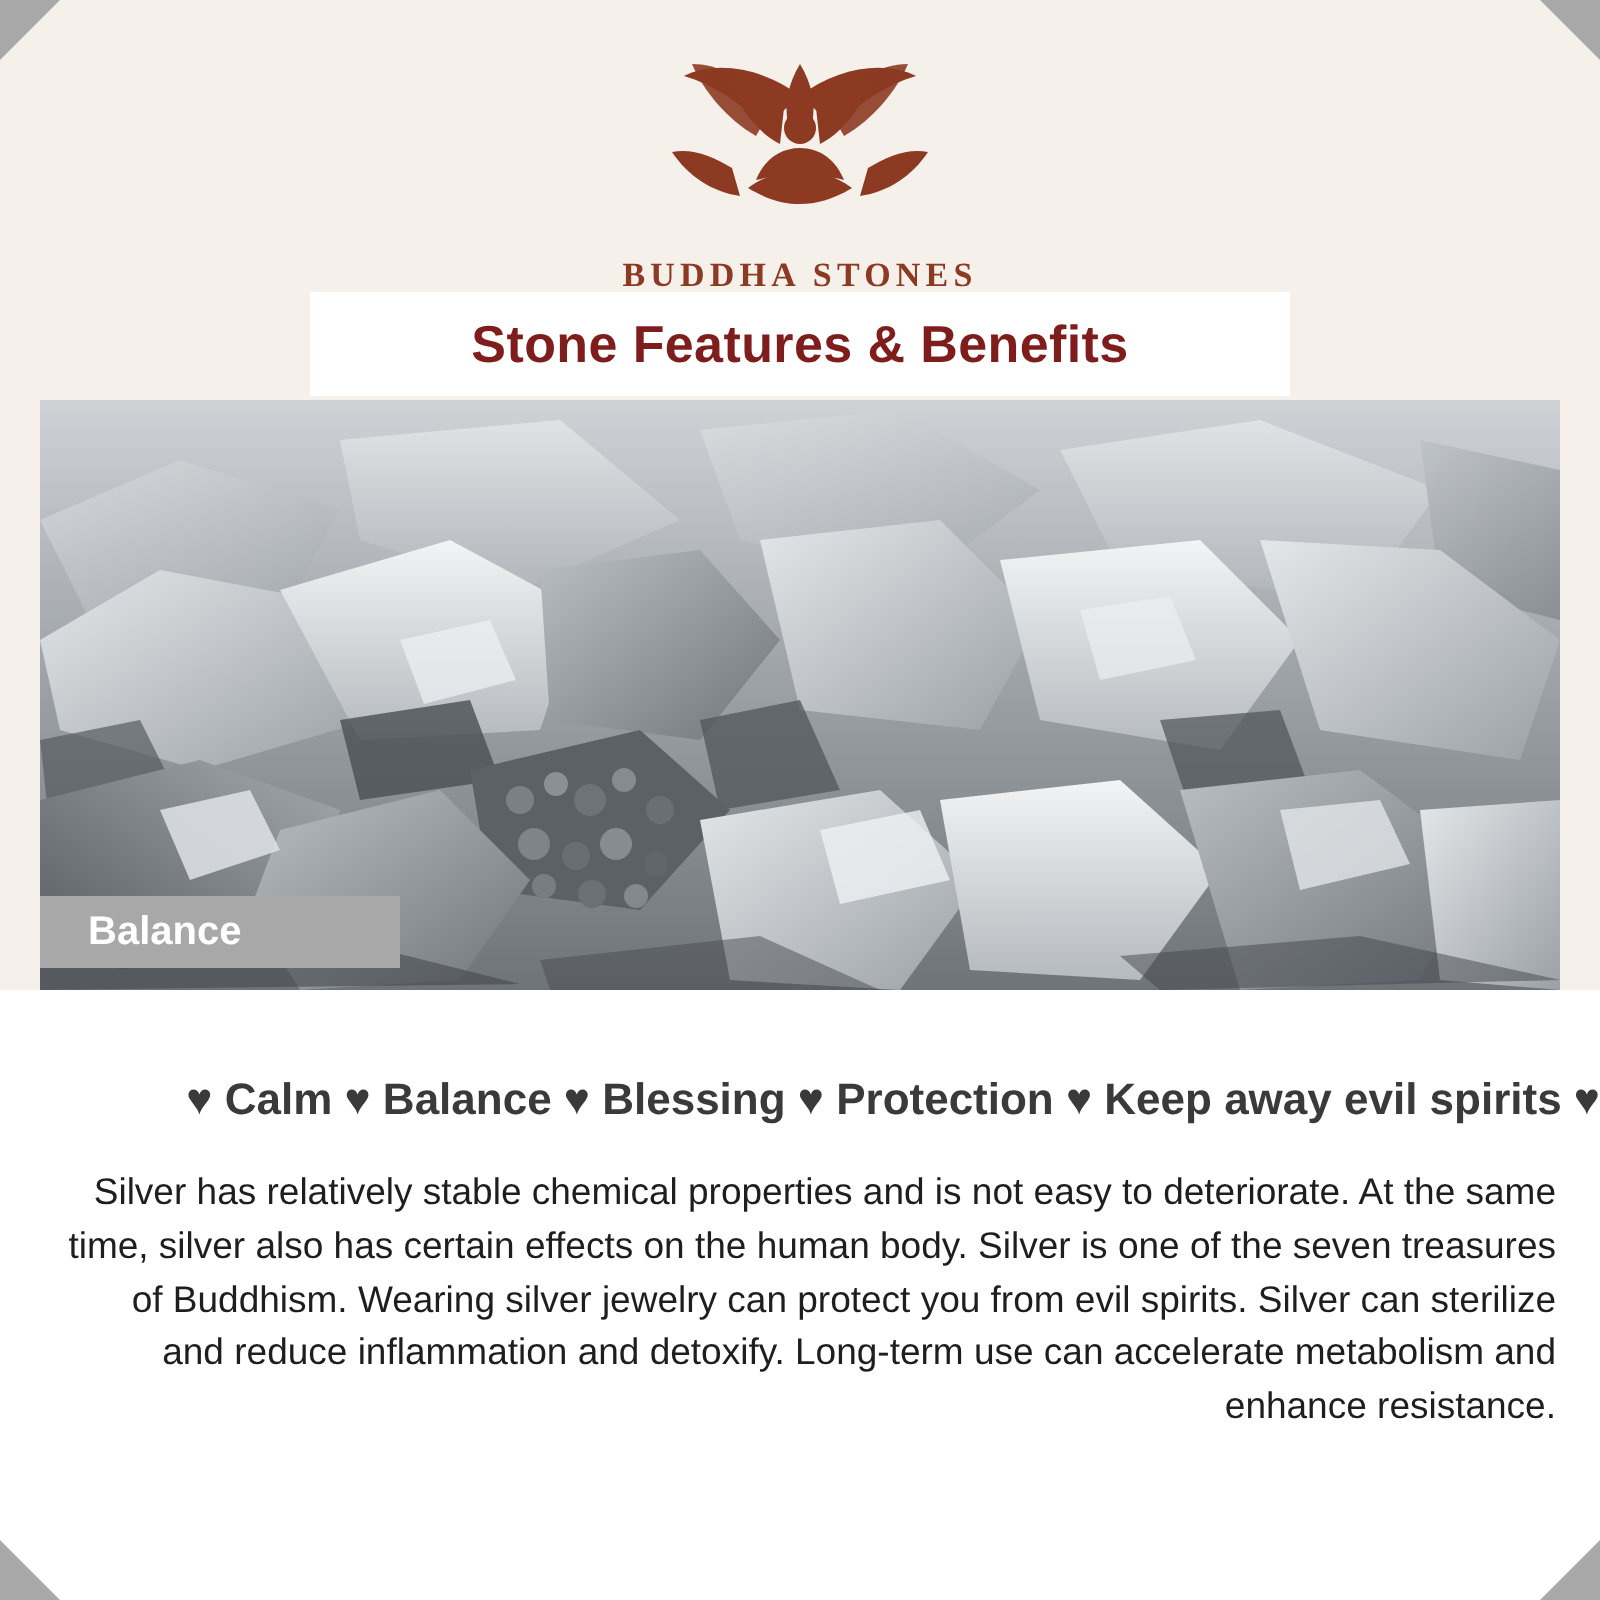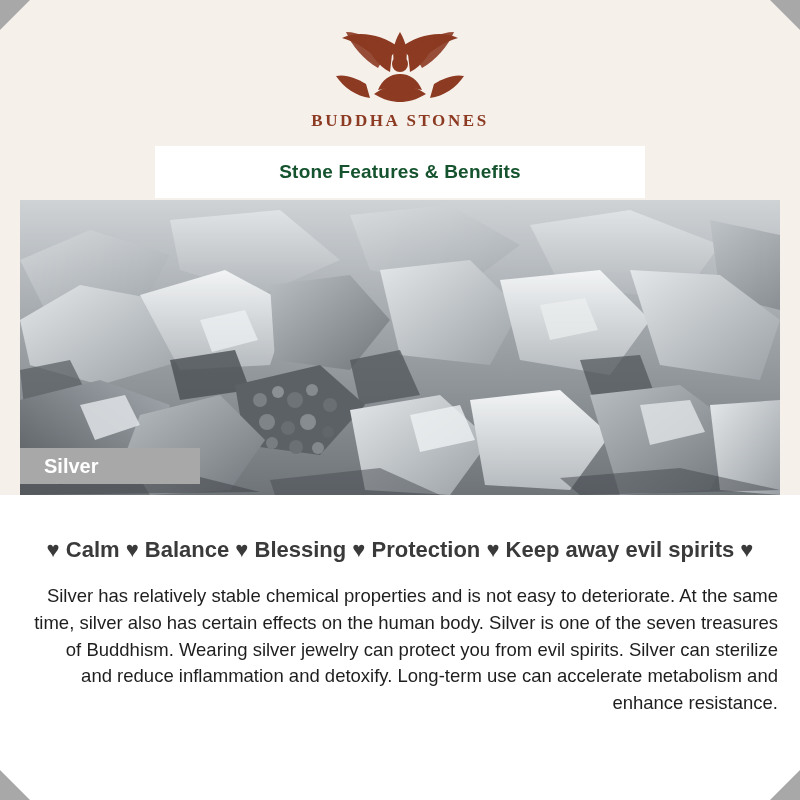--- a/index.html
+++ b/index.html
@@ -65,21 +65,21 @@
     top: 18px; left: 0;
     width: 800px;
     text-align: center;
     z-index: 6;
   }
   .logo-svg {
     display: block;
     margin: 0 auto;
   }
   .brand-name {
-    margin-top: 3px;
+    margin-top: 20px;
     font-size: 17px;
     font-weight: bold;
     letter-spacing: 2.6px;
     color: #8c3a22;
     font-family: "Liberation Serif", serif;
     text-align: center;
   }
 
   
   .title-bar {
@@ -88,23 +88,23 @@
     left: 155px;
     width: 490px;
     height: 52px;
     background: #ffffff;
     display: flex;
     align-items: center;
     justify-content: center;
     z-index: 6;
   }
   .title-bar .title-text {
-    font-size: 19px;
+    font-size: 26px;
     font-weight: bold;
-    color: #14532d;
+    color: #7f1d1d;
     letter-spacing: 0.2px;
     font-family: "Liberation Sans", sans-serif;
   }
 
   
   .hero {
     position: absolute;
     top: 200px;
     left: 20px;
     width: 760px;
@@ -147,21 +147,21 @@
     width: 800px;
     height: 305px;
     background: #ffffff;
   }
 
   .benefit-line {
     position: absolute;
     top: 42px;
     left: 0;
     width: 800px;
-    text-align: center;
+    text-align: right;
     font-size: 22px;
     font-weight: bold;
     color: #3a3a3a;
     white-space: nowrap;
     font-family: "Liberation Sans", sans-serif;
   }
 
   .description {
     position: absolute;
     top: 88px;
@@ -308,21 +308,21 @@
       <polygon points="180,120 225,110 238,140 192,152" fill="#f0f2f3" opacity="0.7"></polygon>
       <polygon points="520,105 565,98 578,130 530,140" fill="#eceff0" opacity="0.7"></polygon>
 
       <polygon points="0,275 120,262 240,292 0,295" fill="#3f4449" opacity="0.55"></polygon>
       <polygon points="250,280 360,268 420,295 255,295" fill="#474c51" opacity="0.5"></polygon>
       <polygon points="540,278 660,268 760,290 560,295" fill="#41464b" opacity="0.5"></polygon>
     </svg>
   </div>
 
   <div class="hero-label">
-    <span>Silver</span>
+    <span>Balance</span>
   </div>
 
   <div class="body-area">
     <div class="benefit-line">♥ Calm ♥ Balance ♥ Blessing ♥ Protection ♥ Keep away evil spirits ♥</div>
     <div class="description">Silver has relatively stable chemical properties and is not easy to deteriorate. At the same time, silver also has certain effects on the human body. Silver is one of the seven treasures of Buddhism. Wearing silver jewelry can protect you from evil spirits. Silver can sterilize and reduce inflammation and detoxify. Long-term use can accelerate metabolism and enhance resistance.</div>
   </div>
 
 </div>
 
 </body></html>

